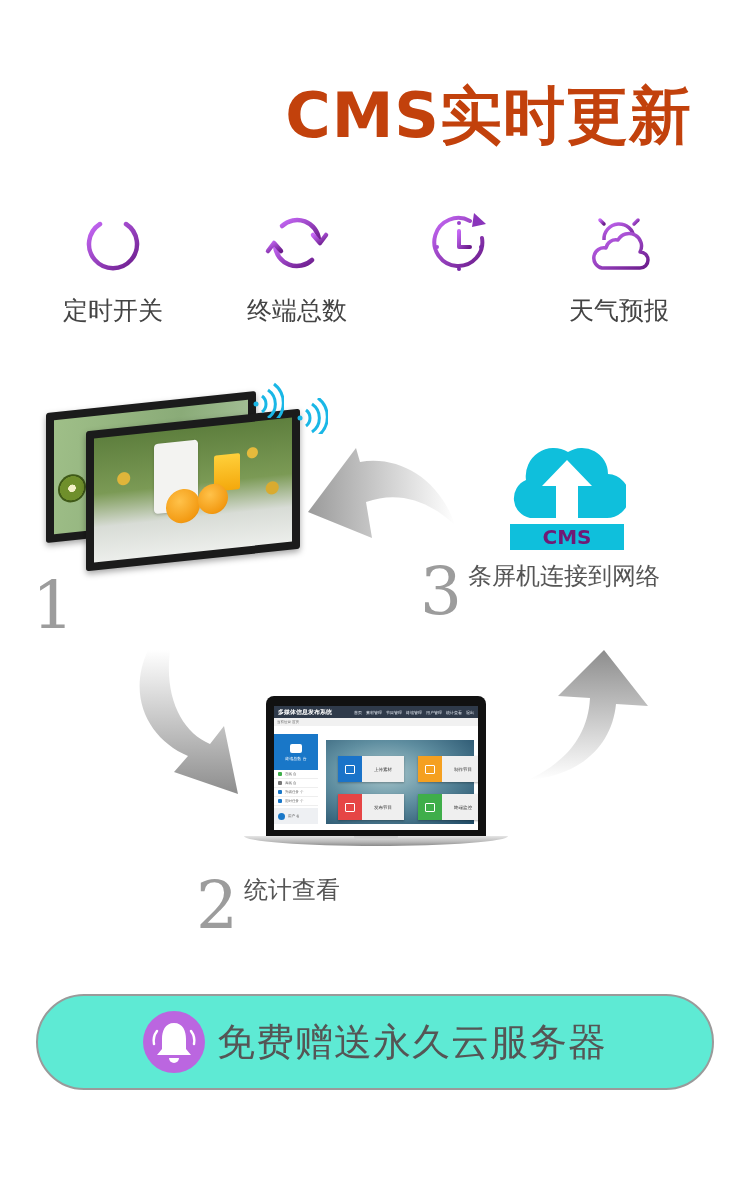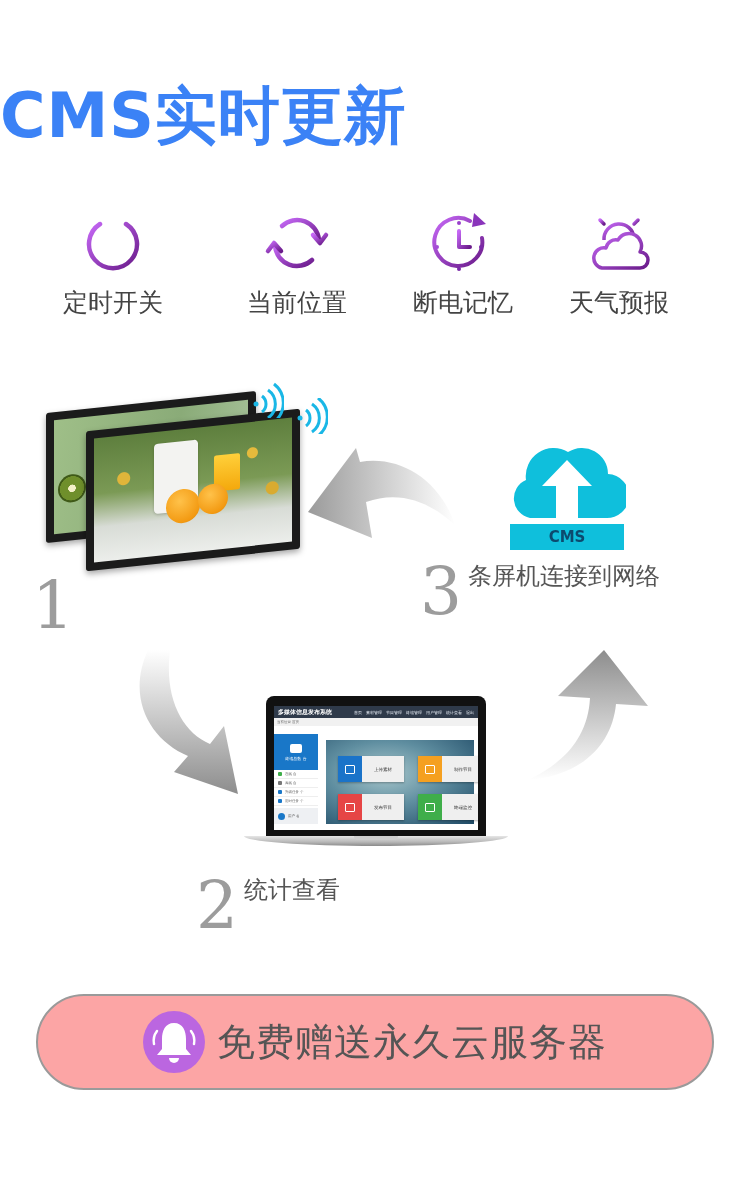--- a/index.html
+++ b/index.html
@@ -1,29 +1,29 @@
 <!DOCTYPE html>
 <html><head>
 <meta charset="utf-8">
 <style>
   * { box-sizing: border-box; margin: 0; padding: 0; }
   html, body { width: 750px; height: 1187px; background: #ffffff; overflow: hidden; }
   body { position: relative; font-family: "DejaVu Sans", "Liberation Sans", sans-serif; color: #444; }
 
   .title {
-    position: absolute; left: 0; width: 692px; top: 78px; text-align: left;
+    position: absolute; left: 0; width: 692px; top: 78px; text-align: right;
     font-family: "DejaVu Sans", sans-serif; font-weight: bold; font-size: 62px;
-    color: #3b82f6; letter-spacing: 1px; line-height: 76px;
+    color: #c2410c; letter-spacing: 1px; line-height: 76px;
   }
 
   .feature { position: absolute; top: 210px; width: 170px; text-align: center; }
   .feature svg { display: block; margin: 0 auto; width: 66px; height: 66px; }
   .feature .label {
-    margin-top: 12px; font-size: 25px; line-height: 33px; color: #444;
-    font-family: Liberation Mono, monospace;
+    margin-top: 18px; font-size: 25px; line-height: 33px; color: #444;
+    font-family: Liberation Sans, sans-serif;
   }
 
   
   .screen { position: absolute; background: #1b1b1b; border-radius: 3px; box-shadow: 0 3px 6px rgba(0,0,0,0.35); }
   .screen-back { left: 46px; top: 402px; width: 210px; height: 130px; transform: skewY(-6deg); }
   .screen-back .inner { position: absolute; left: 8px; top: 8px; right: 8px; bottom: 8px;
     background: linear-gradient(100deg, #9fbf88 0%, #8aab78 60%, #a7c29a 100%); }
   .kiwi { position: absolute; width: 28px; height: 28px; border-radius: 50%;
     background: radial-gradient(circle, #f4f0c8 0 18%, #6f8f2b 20% 60%, #3f5a18 62% 100%); }
   .screen-front { left: 86px; top: 420px; width: 214px; height: 140px; transform: skewY(-6deg); }
@@ -77,21 +77,21 @@
   .tile { position: absolute; width: 66px; height: 26px; display: flex; box-shadow: 0 1px 2px rgba(0,0,0,0.3); }
   .tile .ic { width: 24px; height: 26px; display: flex; align-items: center; justify-content: center; }
   .tile .ic b { width: 10px; height: 9px; border: 1.5px solid #fff; border-radius: 1px; display: block; }
   .tile .nm { flex: 1; background: #efefef; font-size: 4.5px; color: #333; display: flex; align-items: center; justify-content: center; }
   .base { position: absolute; left: 0; top: 140px; width: 264px; height: 10px;
     background: linear-gradient(#e6e6e6, #b7b7b7 60%, #8a8a8a); border-radius: 0 0 50% 50% / 0 0 100% 100%; }
   .notch { position: absolute; left: 110px; top: 140px; width: 44px; height: 4px; background: #cfcfcf; border-radius: 0 0 4px 4px; }
 
   
   .pill { position: absolute; left: 36px; top: 994px; width: 678px; height: 96px; border: 2px solid #9a9a9a; border-radius: 48px;
-    display: flex; align-items: center; justify-content: center; background: #fca5a5; }
+    display: flex; align-items: center; justify-content: center; background: #5eead4; }
   .bell { width: 62px; height: 62px; border-radius: 50%; background: #bb66e0; position: relative; margin-right: 12px; }
   .pill .ptext { font-size: 38px; color: #555; letter-spacing: 1px; font-family: "DejaVu Sans", sans-serif; }
 </style>
 </head>
 <body>
 
 <svg width="0" height="0" style="position:absolute">
   <defs>
     <linearGradient id="pg" x1="0" y1="0" x2="1" y2="1">
       <stop offset="0%" stop-color="#c568f5"></stop>
@@ -125,37 +125,34 @@
 </div>
 
 <div class="feature" style="left:212px">
   <svg viewBox="0 0 66 66">
     <path d="M18 16 A22 22 0 0 1 55 30" fill="none" stroke="url(#pg)" stroke-width="4.5" stroke-linecap="round"></path>
     <path d="M49 25 L56 33 L62 25" fill="none" stroke="url(#pg)" stroke-width="4.5" stroke-linecap="round" stroke-linejoin="round"></path>
     <path d="M48 50 A22 22 0 0 1 11 36" fill="none" stroke="url(#pg)" stroke-width="4.5" stroke-linecap="round"></path>
     <path d="M4 41 L10 33 L17 41" fill="none" stroke="url(#pg)" stroke-width="4.5" stroke-linecap="round" stroke-linejoin="round"></path>
   </svg>
   <div class="label">
-    <div>当前位置</div>
+    <div>终端总数</div>
   </div>
 </div>
 
 <div class="feature" style="left:378px">
   <svg viewBox="0 0 66 66">
     <path d="M52 28 A24 24 0 1 1 40 11" fill="none" stroke="url(#pg)" stroke-width="4" stroke-linecap="round"></path>
     <path d="M44 3 L56 14 L42 17 Z" fill="#8a34bb"></path>
     <polyline points="29,21 29,37 40,37" fill="none" stroke="url(#pg)" stroke-width="4" stroke-linecap="round" stroke-linejoin="round"></polyline>
     <circle cx="29" cy="13" r="2" fill="#9a40cc"></circle>
     <circle cx="29" cy="59" r="2" fill="#7a2aa8"></circle>
     <circle cx="7" cy="37" r="2" fill="#a44dd6"></circle>
     <circle cx="51" cy="37" r="2" fill="#7a2aa8"></circle>
   </svg>
-  <div class="label">
-    <div>断电记忆</div>
-  </div>
 </div>
 
 <div class="feature" style="left:534px">
   <svg viewBox="0 0 66 66">
     <line x1="33" y1="2" x2="33" y2="8" stroke="url(#pg)" stroke-width="3.5" stroke-linecap="round"></line>
     <line x1="14" y1="10" x2="18" y2="14" stroke="url(#pg)" stroke-width="3.5" stroke-linecap="round"></line>
     <line x1="52" y1="10" x2="48" y2="14" stroke="url(#pg)" stroke-width="3.5" stroke-linecap="round"></line>
     <line x1="6" y1="28" x2="12" y2="28" stroke="url(#pg)" stroke-width="3.5" stroke-linecap="round"></line>
     <line x1="54" y1="28" x2="60" y2="28" stroke="url(#pg)" stroke-width="3.5" stroke-linecap="round"></line>
     <path d="M18 30 A15 15 0 0 1 48 28" fill="none" stroke="url(#pg)" stroke-width="3.5"></path>
@@ -208,21 +205,21 @@
 <div class="step" style="left:32px; top:574px">
   <div class="num">1</div>
 </div>
 
 <div class="cloud">
   <svg width="118" height="82" viewBox="0 0 118 82">
     <path d="M22 80 A20 20 0 0 1 18 42 A28 28 0 0 1 60 14 A26 26 0 0 1 100 36 A22 22 0 0 1 98 80 Z" fill="#0fbfdc"></path>
     <path d="M59 22 L84 48 L70 48 L70 80 L48 80 L48 48 L34 48 Z" fill="#ffffff"></path>
   </svg>
   <div style="position:absolute; left:2px; top:86px; width:114px; height:26px; background:#0fbfdc; display:flex; align-items:center; justify-content:center;">
-    <span style="color:#0c4a6e; font-weight:bold; font-size:15px; font-family:'DejaVu Sans', sans-serif;">CMS</span>
+    <span style="color:#701a75; font-weight:bold; font-size:20px; font-family:'DejaVu Sans', sans-serif;">CMS</span>
   </div>
 </div>
 
 <div class="step" style="left:420px; top:560px">
   <div class="num">3</div>
   <div class="text">
     <div>条屏机连接到网络</div>
   </div>
 </div>
 

